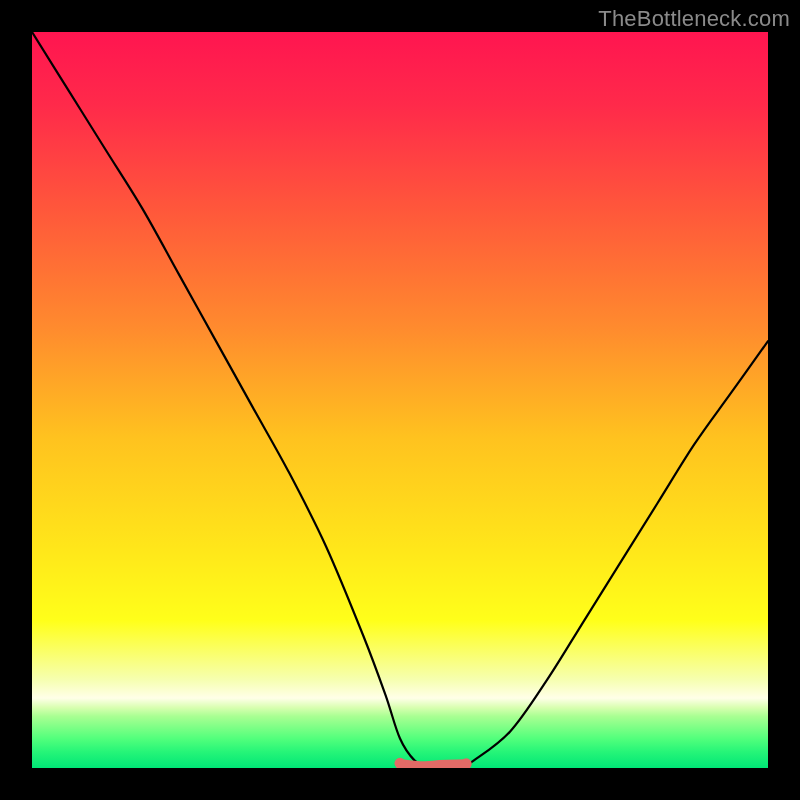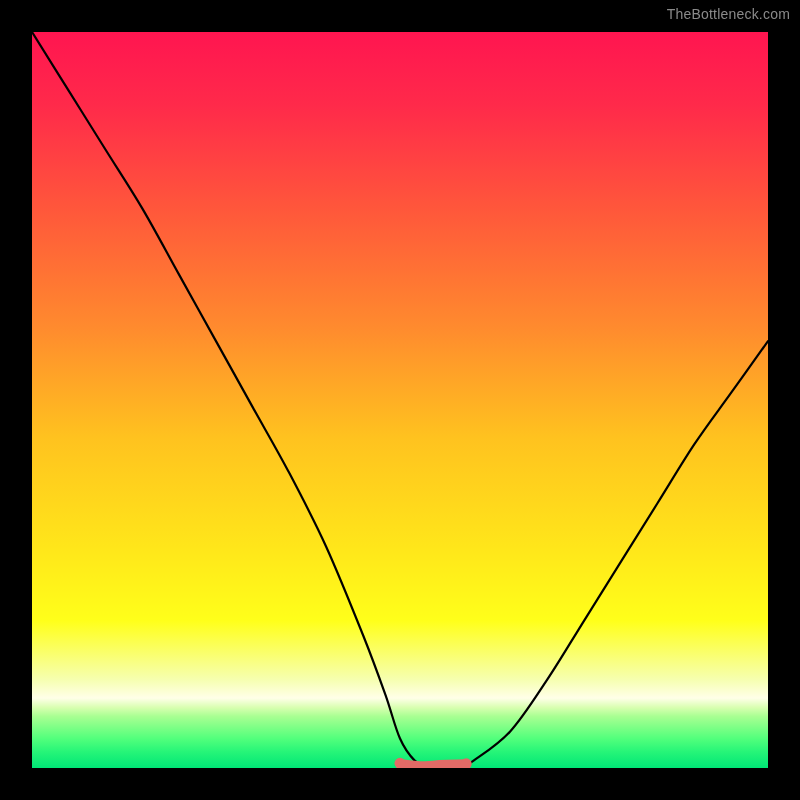--- a/index.html
+++ b/index.html
@@ -24,21 +24,21 @@
     top: 32px;
     width: 736px;
     height: 736px;
     overflow: hidden;
   }
   .watermark {
     position: absolute;
     top: 6px;
     right: 10px;
     font-family: Arial, Helvetica, sans-serif;
-    font-size: 14px;
+    font-size: 22px;
     font-weight: 500;
     color: #8a8a8a;
     letter-spacing: 0.2px;
     user-select: none;
   }
   svg { display: block; }
 </style>
 </head>
 <body>
 

